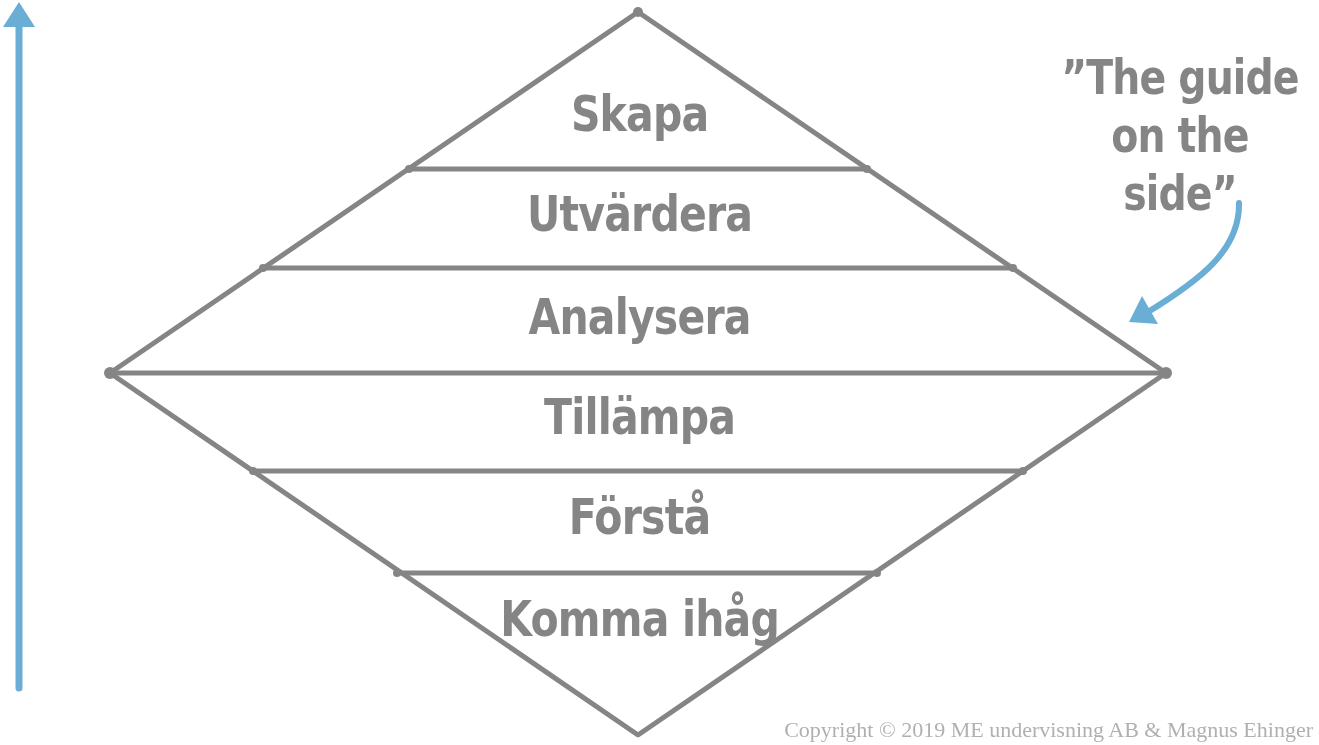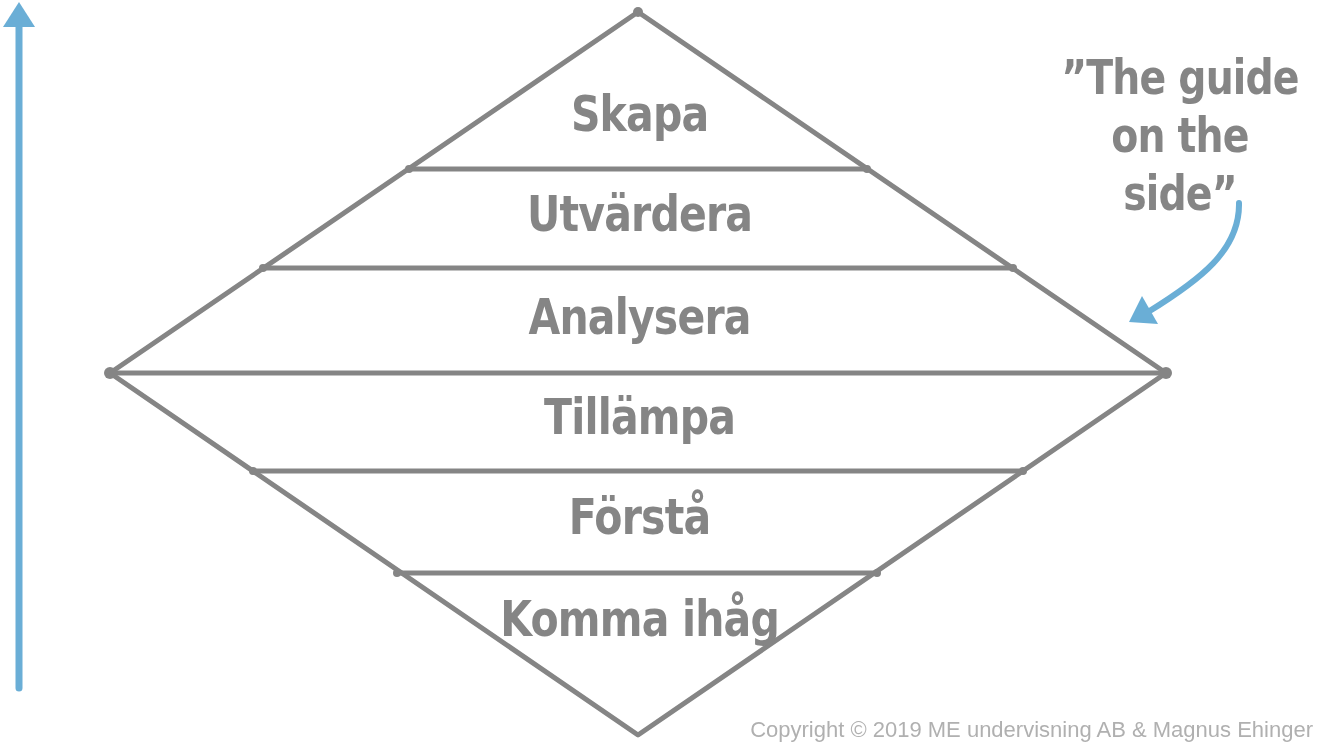--- a/index.html
+++ b/index.html
@@ -10,21 +10,21 @@
       font-family: "DejaVu Sans", sans-serif; font-weight: bold;
       font-size: 50px; color: #858585; letter-spacing: -1px;
       transform: scaleX(0.82); transform-origin: 640px 50%;
     }
     .quote {
       position: absolute; font-family: "DejaVu Sans", sans-serif; font-weight: bold;
       font-size: 48px; color: #858585; line-height: 58px; text-align: center;
       letter-spacing: -1px; transform: scaleX(0.82); transform-origin: 50% 50%;
     }
     .copyright {
-      position: absolute; right: 6px; bottom: 2px; font-family: Liberation Sans, sans-serif;
+      position: absolute; right: 6px; bottom: 2px; font-family: Liberation Serif, serif;
       font-size: 22px; color: #b0b0b0; white-space: nowrap;
     }
   </style>
 </head>
 <body>
 
 <svg id="canvas" viewBox="0 0 1319 745" xmlns="http://www.w3.org/2000/svg">
 
   <g>
     <line x1="19" y1="688" x2="19" y2="22" stroke="#6aaed6" stroke-width="7" stroke-linecap="round"></line>

